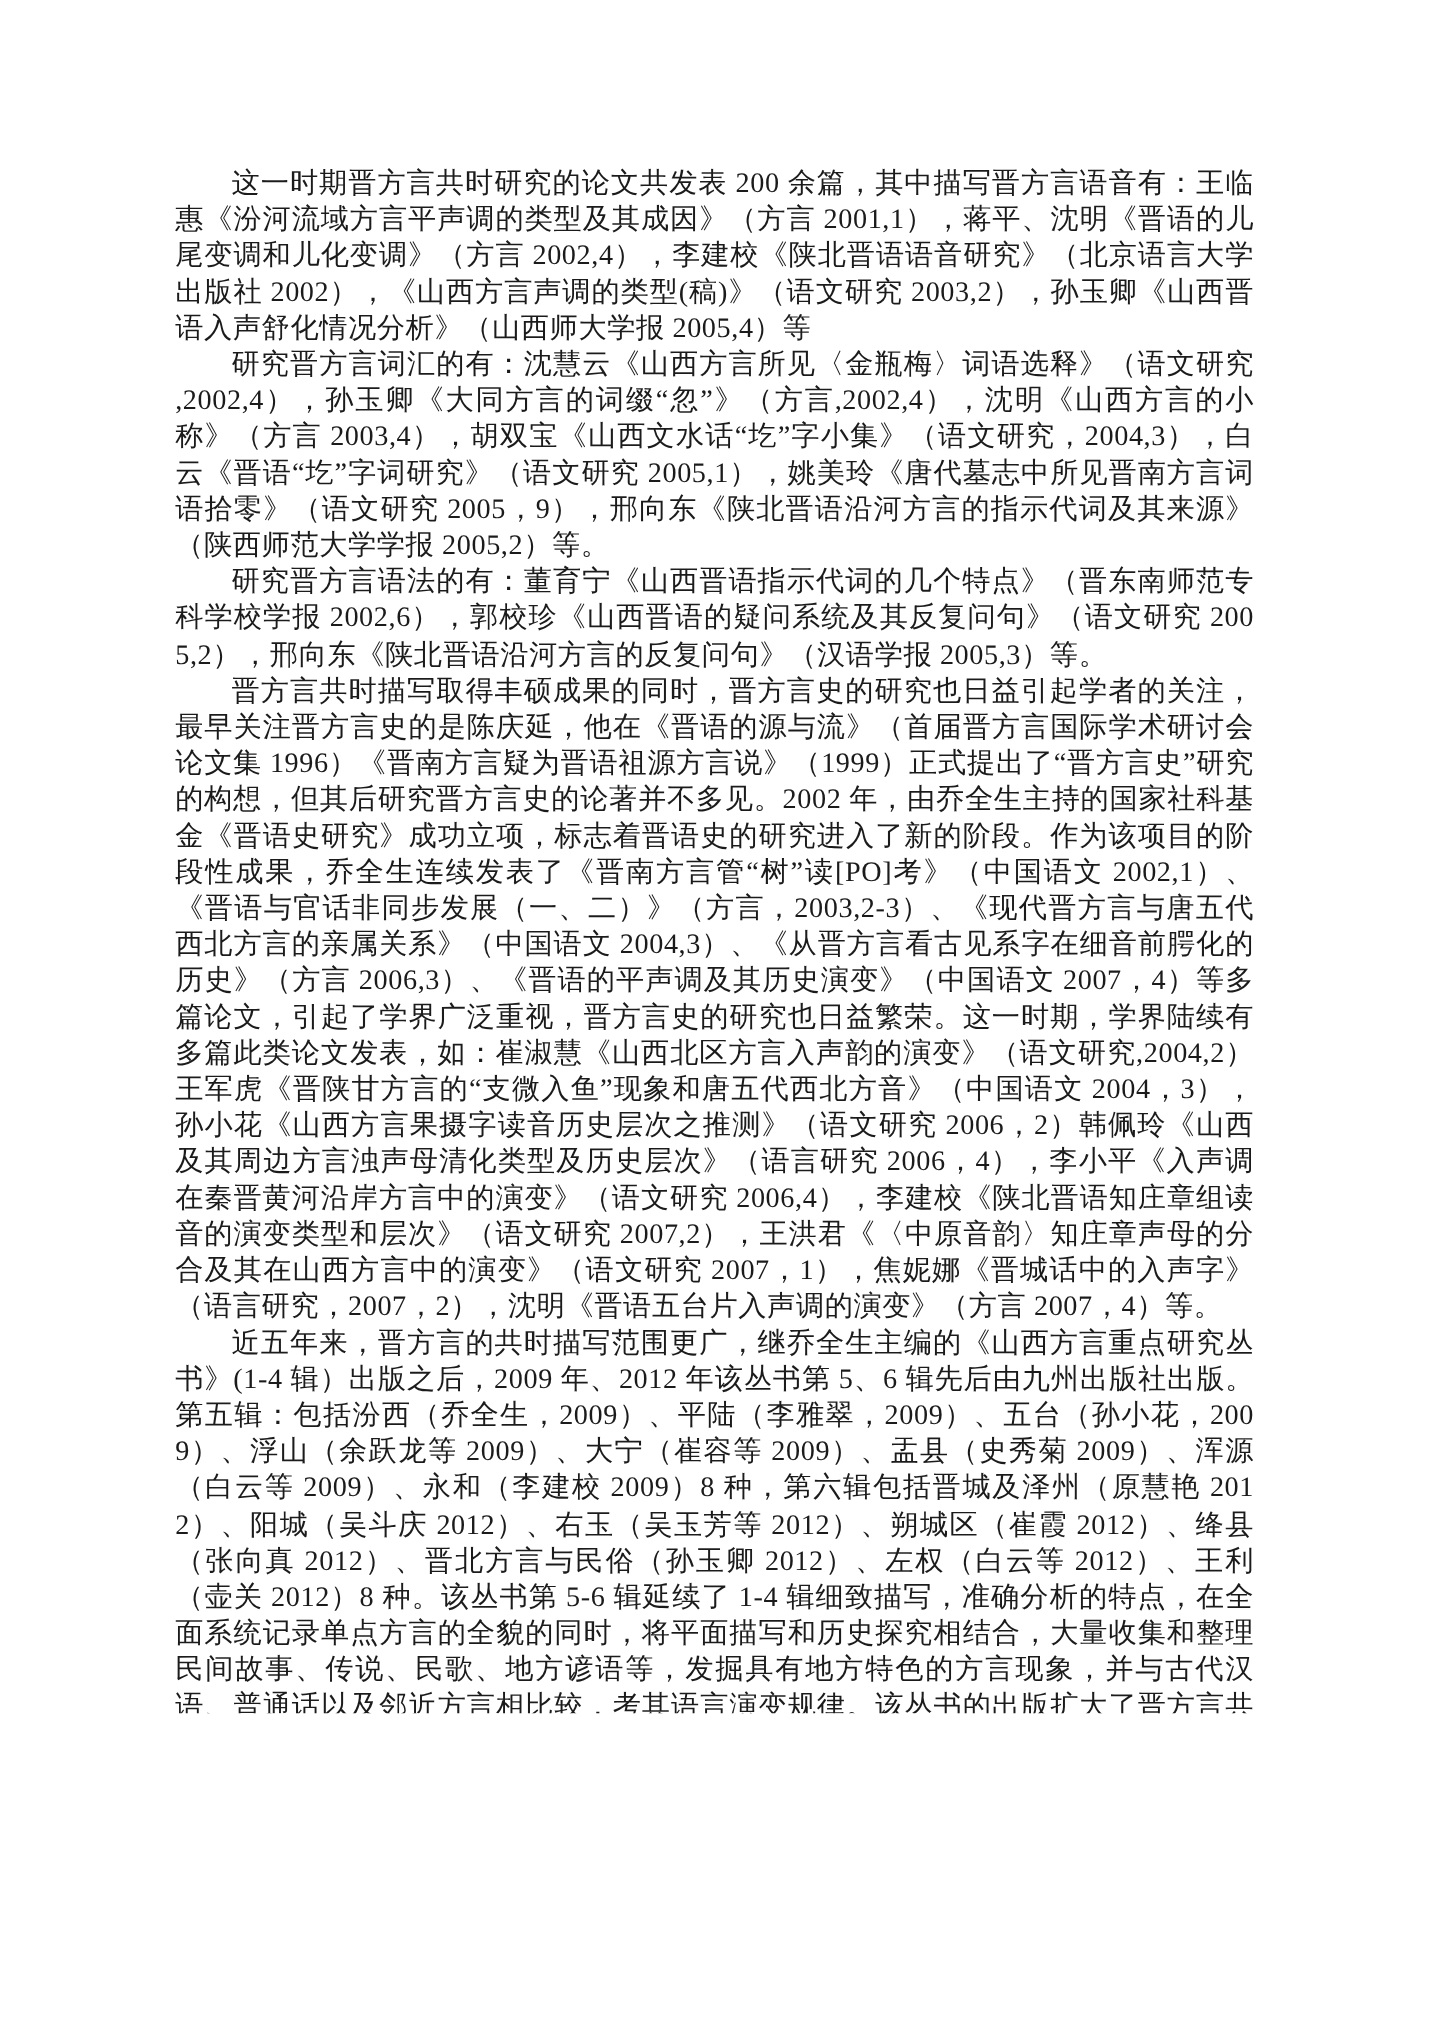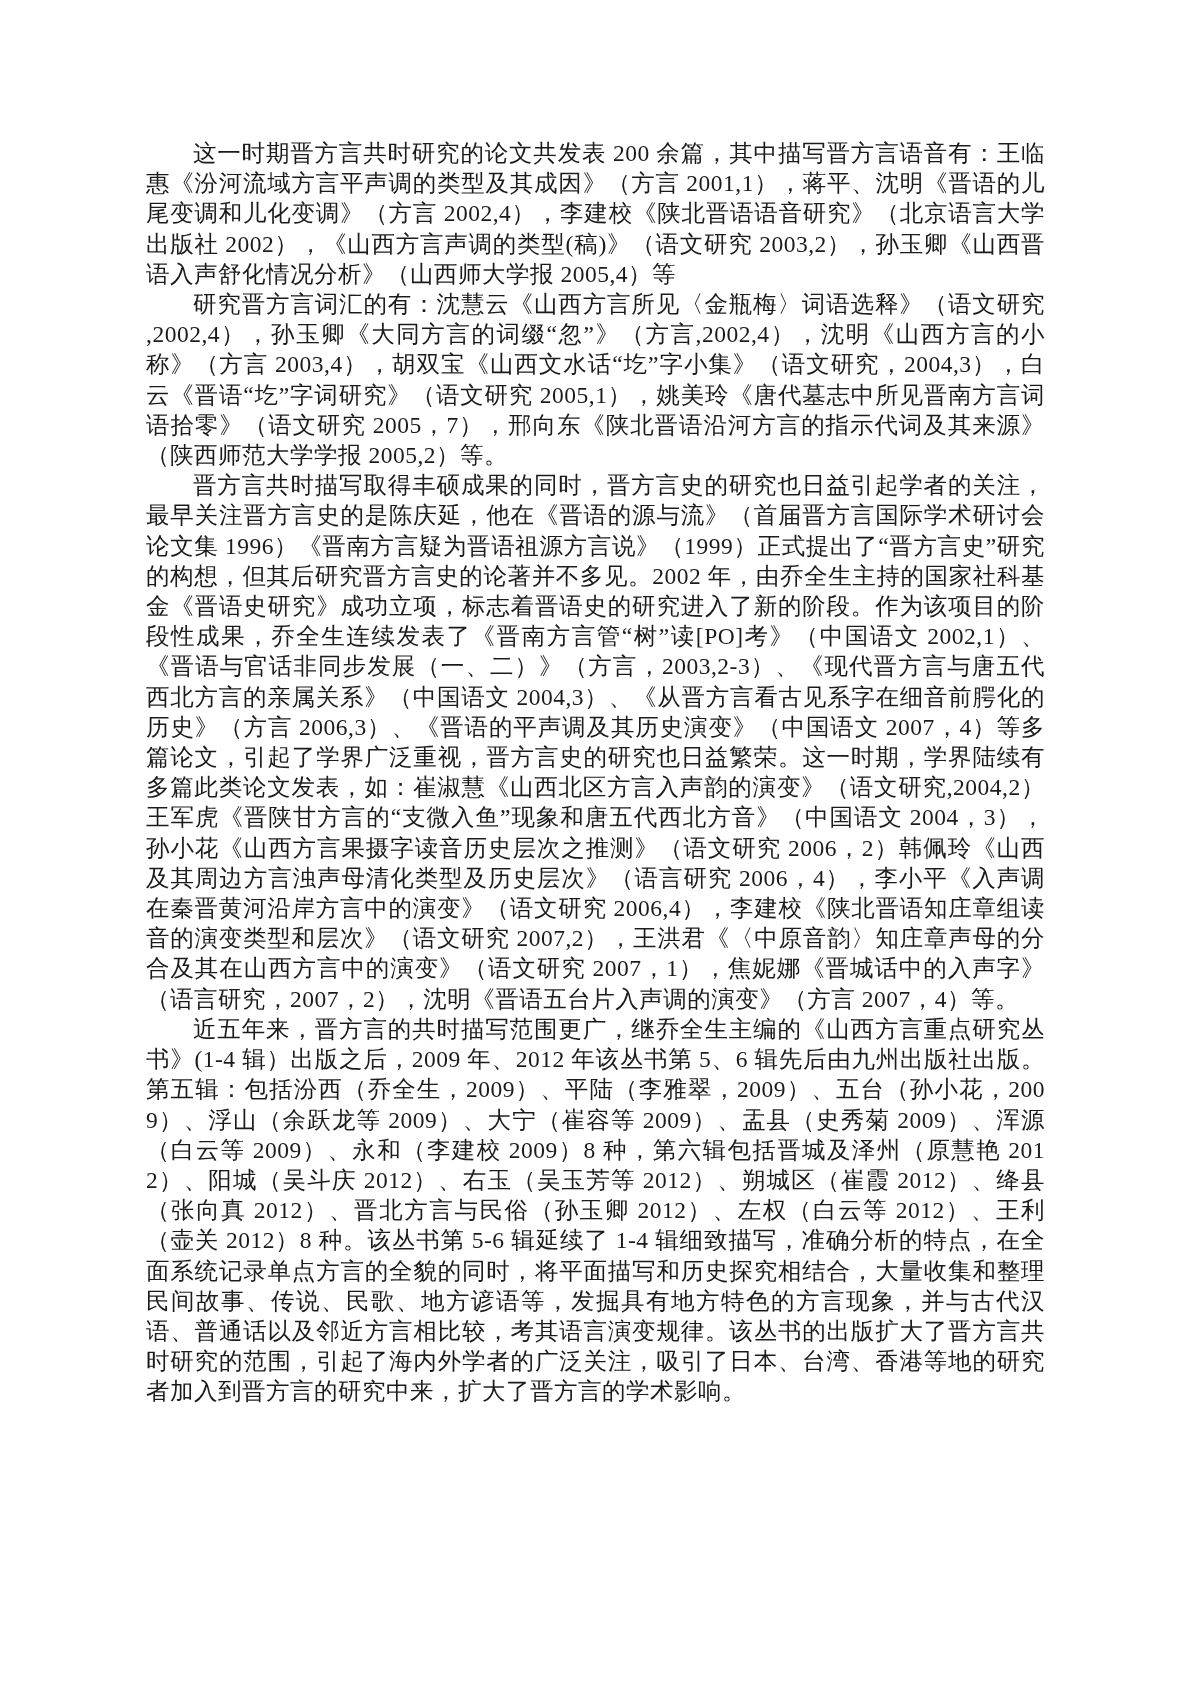--- a/index.html
+++ b/index.html
@@ -42,18 +42,19 @@
     font-size: 21px;
     color: #2a2a2a;
   }
 </style>
 </head>
 <body>
 
 <div class="page">
   <div class="page-body">
     <p>这一时期晋方言共时研究的论文共发表 200 余篇，其中描写晋方言语音有：王临惠《汾河流域方言平声调的类型及其成因》（方言 2001,1），蒋平、沈明《晋语的儿尾变调和儿化变调》（方言 2002,4），李建校《陕北晋语语音研究》（北京语言大学出版社 2002），《山西方言声调的类型(稿)》（语文研究 2003,2），孙玉卿《山西晋语入声舒化情况分析》（山西师大学报 2005,4）等</p>
-    <p>研究晋方言词汇的有：沈慧云《山西方言所见〈金瓶梅〉词语选释》（语文研究 ,2002,4），孙玉卿《大同方言的词缀“忽”》（方言,2002,4），沈明《山西方言的小称》（方言 2003,4），胡双宝《山西文水话“圪”字小集》（语文研究，2004,3），白云《晋语“圪”字词研究》（语文研究 2005,1），姚美玲《唐代墓志中所见晋南方言词语拾零》（语文研究 2005，7），邢向东《陕北晋语沿河方言的指示代词及其来源》（陕西师范大学学报 2005,2）等。</p>
+    <p>研究晋方言词汇的有：沈慧云《山西方言所见〈金瓶梅〉词语选释》（语文研究 ,2002,4），孙玉卿《大同方言的词缀“忽”》（方言,2002,4），沈明《山西方言的小称》（方言 2003,4），胡双宝《山西文水话“圪”字小集》（语文研究，2004,3），白云《晋语“圪”字词研究》（语文研究 2005,1），姚美玲《唐代墓志中所见晋南方言词语拾零》（语文研究 2005，9），邢向东《陕北晋语沿河方言的指示代词及其来源》（陕西师范大学学报 2005,2）等。</p>
+    <p>研究晋方言语法的有：董育宁《山西晋语指示代词的几个特点》（晋东南师范专科学校学报 2002,6），郭校珍《山西晋语的疑问系统及其反复问句》（语文研究 2005,2），邢向东《陕北晋语沿河方言的反复问句》（汉语学报 2005,3）等。</p>
     <p>晋方言共时描写取得丰硕成果的同时，晋方言史的研究也日益引起学者的关注，最早关注晋方言史的是陈庆延，他在《晋语的源与流》（首届晋方言国际学术研讨会论文集 1996）《晋南方言疑为晋语祖源方言说》（1999）正式提出了“晋方言史”研究的构想，但其后研究晋方言史的论著并不多见。2002 年，由乔全生主持的国家社科基金《晋语史研究》成功立项，标志着晋语史的研究进入了新的阶段。作为该项目的阶段性成果，乔全生连续发表了《晋南方言管“树”读[PO]考》（中国语文 2002,1）、《晋语与官话非同步发展（一、二）》（方言，2003,2-3）、《现代晋方言与唐五代西北方言的亲属关系》（中国语文 2004,3）、《从晋方言看古见系字在细音前腭化的历史》（方言 2006,3）、《晋语的平声调及其历史演变》（中国语文 2007，4）等多篇论文，引起了学界广泛重视，晋方言史的研究也日益繁荣。这一时期，学界陆续有多篇此类论文发表，如：崔淑慧《山西北区方言入声韵的演变》（语文研究,2004,2）王军虎《晋陕甘方言的“支微入鱼”现象和唐五代西北方音》（中国语文 2004，3），孙小花《山西方言果摄字读音历史层次之推测》（语文研究 2006，2）韩佩玲《山西及其周边方言浊声母清化类型及历史层次》（语言研究 2006，4），李小平《入声调在秦晋黄河沿岸方言中的演变》（语文研究 2006,4），李建校《陕北晋语知庄章组读音的演变类型和层次》（语文研究 2007,2），王洪君《〈中原音韵〉知庄章声母的分合及其在山西方言中的演变》（语文研究 2007，1），焦妮娜《晋城话中的入声字》（语言研究，2007，2），沈明《晋语五台片入声调的演变》（方言 2007，4）等。</p>
     <p>近五年来，晋方言的共时描写范围更广，继乔全生主编的《山西方言重点研究丛书》(1-4 辑）出版之后，2009 年、2012 年该丛书第 5、6 辑先后由九州出版社出版。第五辑：包括汾西（乔全生，2009）、平陆（李雅翠，2009）、五台（孙小花，2009）、浮山（余跃龙等 2009）、大宁（崔容等 2009）、盂县（史秀菊 2009）、浑源（白云等 2009）、永和（李建校 2009）8 种，第六辑包括晋城及泽州（原慧艳 2012）、阳城（吴斗庆 2012）、右玉（吴玉芳等 2012）、朔城区（崔霞 2012）、绛县（张向真 2012）、晋北方言与民俗（孙玉卿 2012）、左权（白云等 2012）、王利（壶关 2012）8 种。该丛书第 5-6 辑延续了 1-4 辑细致描写，准确分析的特点，在全面系统记录单点方言的全貌的同时，将平面描写和历史探究相结合，大量收集和整理民间故事、传说、民歌、地方谚语等，发掘具有地方特色的方言现象，并与古代汉语、普通话以及邻近方言相比较，考其语言演变规律。该丛书的出版扩大了晋方言共时研究的范围，引起了海内外学者的广泛关注，吸引了日本、台湾、香港等地的研究者加入到晋方言的研究中来，扩大了晋方言的学术影响。</p>
   </div>
   <div class="page-footer">5</div>
 </div>
 
 </body></html>

